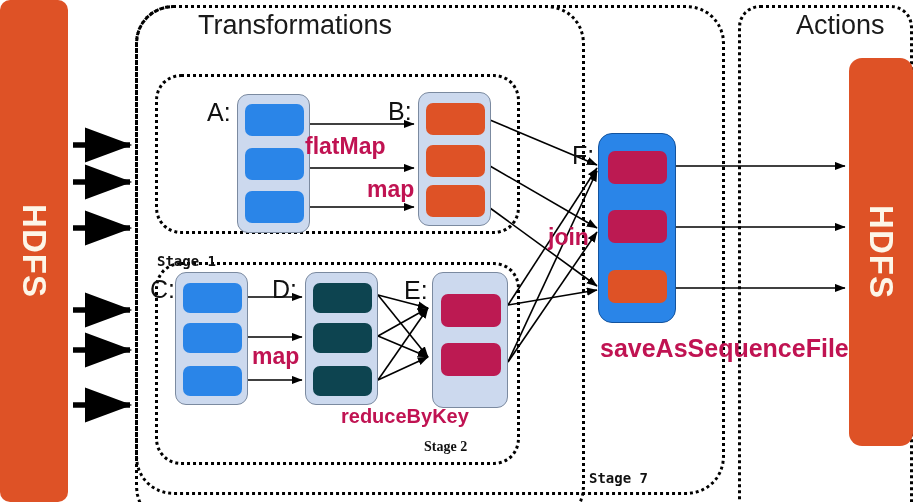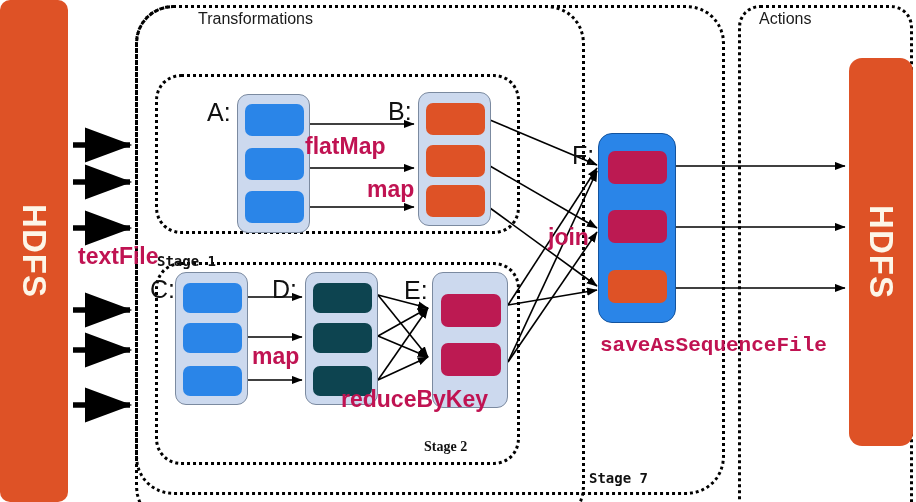--- a/index.html
+++ b/index.html
@@ -20,23 +20,23 @@
   #hdfs-right{left:849px;top:58px;width:64px;height:388px;border-radius:13px;}
 
   
   .dotbox{position:absolute;border:3px dotted #000;background:transparent;box-sizing:border-box;}
   #box-transform{left:135px;top:5px;width:450px;height:520px;border-radius:38px;}
   #box-actions{left:738px;top:5px;width:175px;height:520px;border-radius:22px;}
   #box-stage1{left:155px;top:74px;width:365px;height:160px;border-radius:26px;}
   #box-stage2{left:155px;top:262px;width:365px;height:203px;border-radius:26px;}
   #box-stage3{left:135px;top:5px;width:590px;height:490px;border-radius:38px;}
 
-  .grouptitle{position:absolute;font-size:16px;color:#1a1a1a;white-space:nowrap;}
+  .grouptitle{position:absolute;font-size:27px;color:#1a1a1a;white-space:nowrap;}
   #title-transform{left:198px;top:10px;}
-  #title-actions{left:759px;top:10px;}
+  #title-actions{left:796px;top:10px;}
 
   .stagelabel{position:absolute;font-family:"DejaVu Sans Mono",monospace;
               font-size:14px;font-weight:bold;color:#111;white-space:nowrap;}
   #label-stage1{left:157px;top:226px;margin-top:27px;}
   #label-stage2{left:424px;top:439px;font-family:Liberation Serif, serif;}
   #label-stage3{left:589px;top:470px;}
 
   
   .rdd{position:absolute;box-sizing:border-box;background:#ccd9ee;
        border:1.5px solid #7b8aa0;border-radius:11px;
@@ -172,21 +172,20 @@
     <div class="part" style="left:8px;top:70px;width:60px;height:33px;background:#bc1a52;"></div>
   </div>
 
   <div class="rddlabel" style="left:572px;top:141px;">F:</div>
   <div class="rdd blueshell" style="left:598px;top:133px;width:78px;height:190px;">
     <div class="part" style="left:9px;top:17px;width:59px;height:33px;background:#bc1a52;"></div>
     <div class="part" style="left:9px;top:76px;width:59px;height:33px;background:#bc1a52;"></div>
     <div class="part" style="left:9px;top:136px;width:59px;height:33px;background:#de5226;"></div>
   </div>
 
-  <div class="op" style="left:78px;top:243px;font-size:23px;">textFile</div>
   <div class="op" style="left:305px;top:133px;font-size:23px;text-align:right;">flatMap</div>
   <div class="op" style="left:367px;top:176px;font-size:23px;">map</div>
   <div class="op" style="left:252px;top:343px;font-size:23px;">map</div>
-  <div class="op" style="left:341px;top:386px;font-size:23px;">reduceByKey</div>
+  <div class="op" style="left:341px;top:405px;font-size:20px;">reduceByKey</div>
   <div class="op" style="left:548px;top:224px;font-size:23px;">join</div>
-  <div class="op" style="left:600px;top:334px;font-size:21px;font-family:Liberation Mono, monospace;">saveAsSequenceFile</div>
+  <div class="op" style="left:600px;top:334px;font-size:25px;">saveAsSequenceFile</div>
 
 </div>
 
 </body></html>

